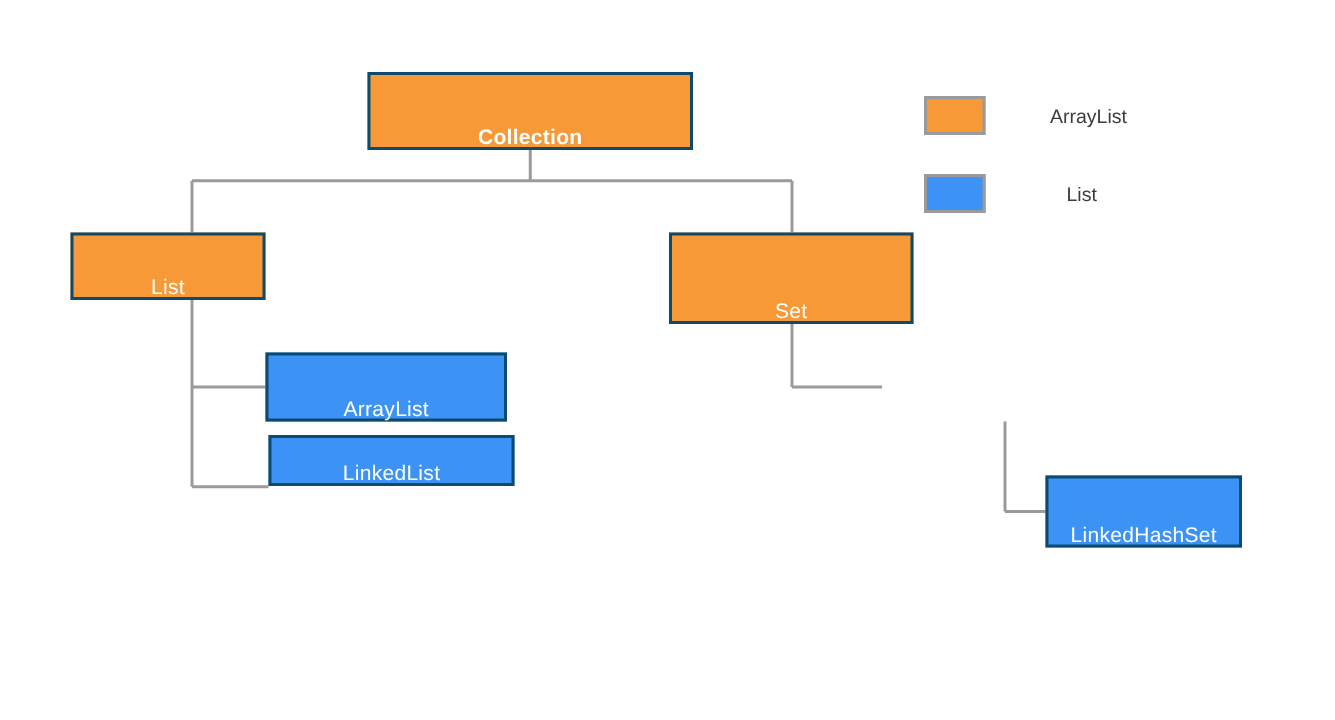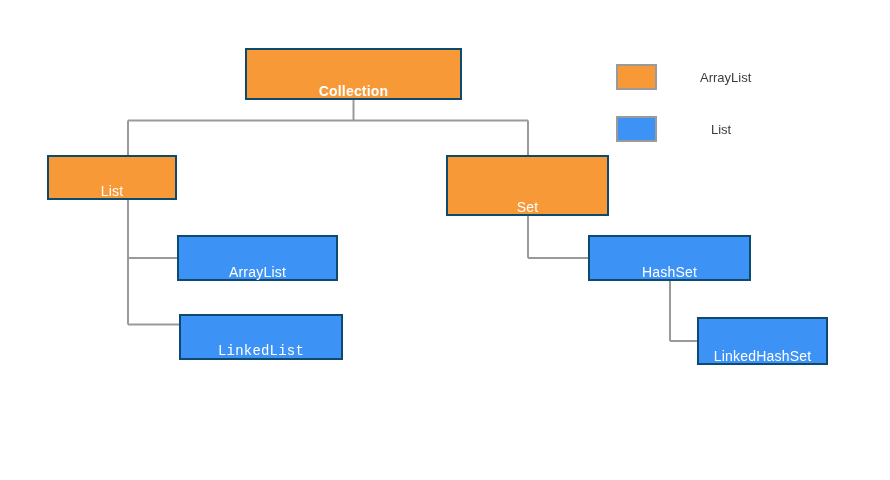--- a/index.html
+++ b/index.html
@@ -42,21 +42,21 @@
   }
   .node.iface { background: #f89938; }
   .node.klass { background: #3d93f5; }
   .node.root  { font-weight: bold; font-size: 14px; }
 
   
   #node-collection     { left: 245px; top: 48px;  width: 217px; height: 52px; }
   #node-list           { left: 47px;  top: 155px; width: 130px; height: 45px; }
   #node-set            { left: 446px; top: 155px; width: 163px; height: 61px; }
   #node-arraylist      { left: 177px; top: 235px; width: 161px; height: 46px; }
-  #node-linkedlist     { left: 179px; top: 314px; width: 164px; height: 46px; font-family: Liberation Mono, monospace; }
+  #node-linkedlist     { left: 179px; top: 290px; width: 164px; height: 34px; }
   #node-hashset        { left: 588px; top: 235px; width: 163px; height: 46px; }
   #node-linkedhashset  { left: 697px; top: 317px; width: 131px; height: 48px; }
 
   
   #legend {
     position: absolute;
     left: 616px;
     top: 64px;
     z-index: 2;
   }
@@ -120,23 +120,20 @@
   </div>
 
   <div class="node klass" id="node-arraylist">
     <span>ArrayList</span>
   </div>
 
   <div class="node klass" id="node-linkedlist">
     <span>LinkedList</span>
   </div>
 
-  <div class="node klass" id="node-hashset">
-    <span>HashSet</span>
-  </div>
 
   <div class="node klass" id="node-linkedhashset">
     <span>LinkedHashSet</span>
   </div>
 
   <div id="legend">
     <div class="legend-row" id="legend-row-interface">
       <span class="legend-swatch iface"></span>
       <span class="legend-label">ArrayList</span>
     </div>

